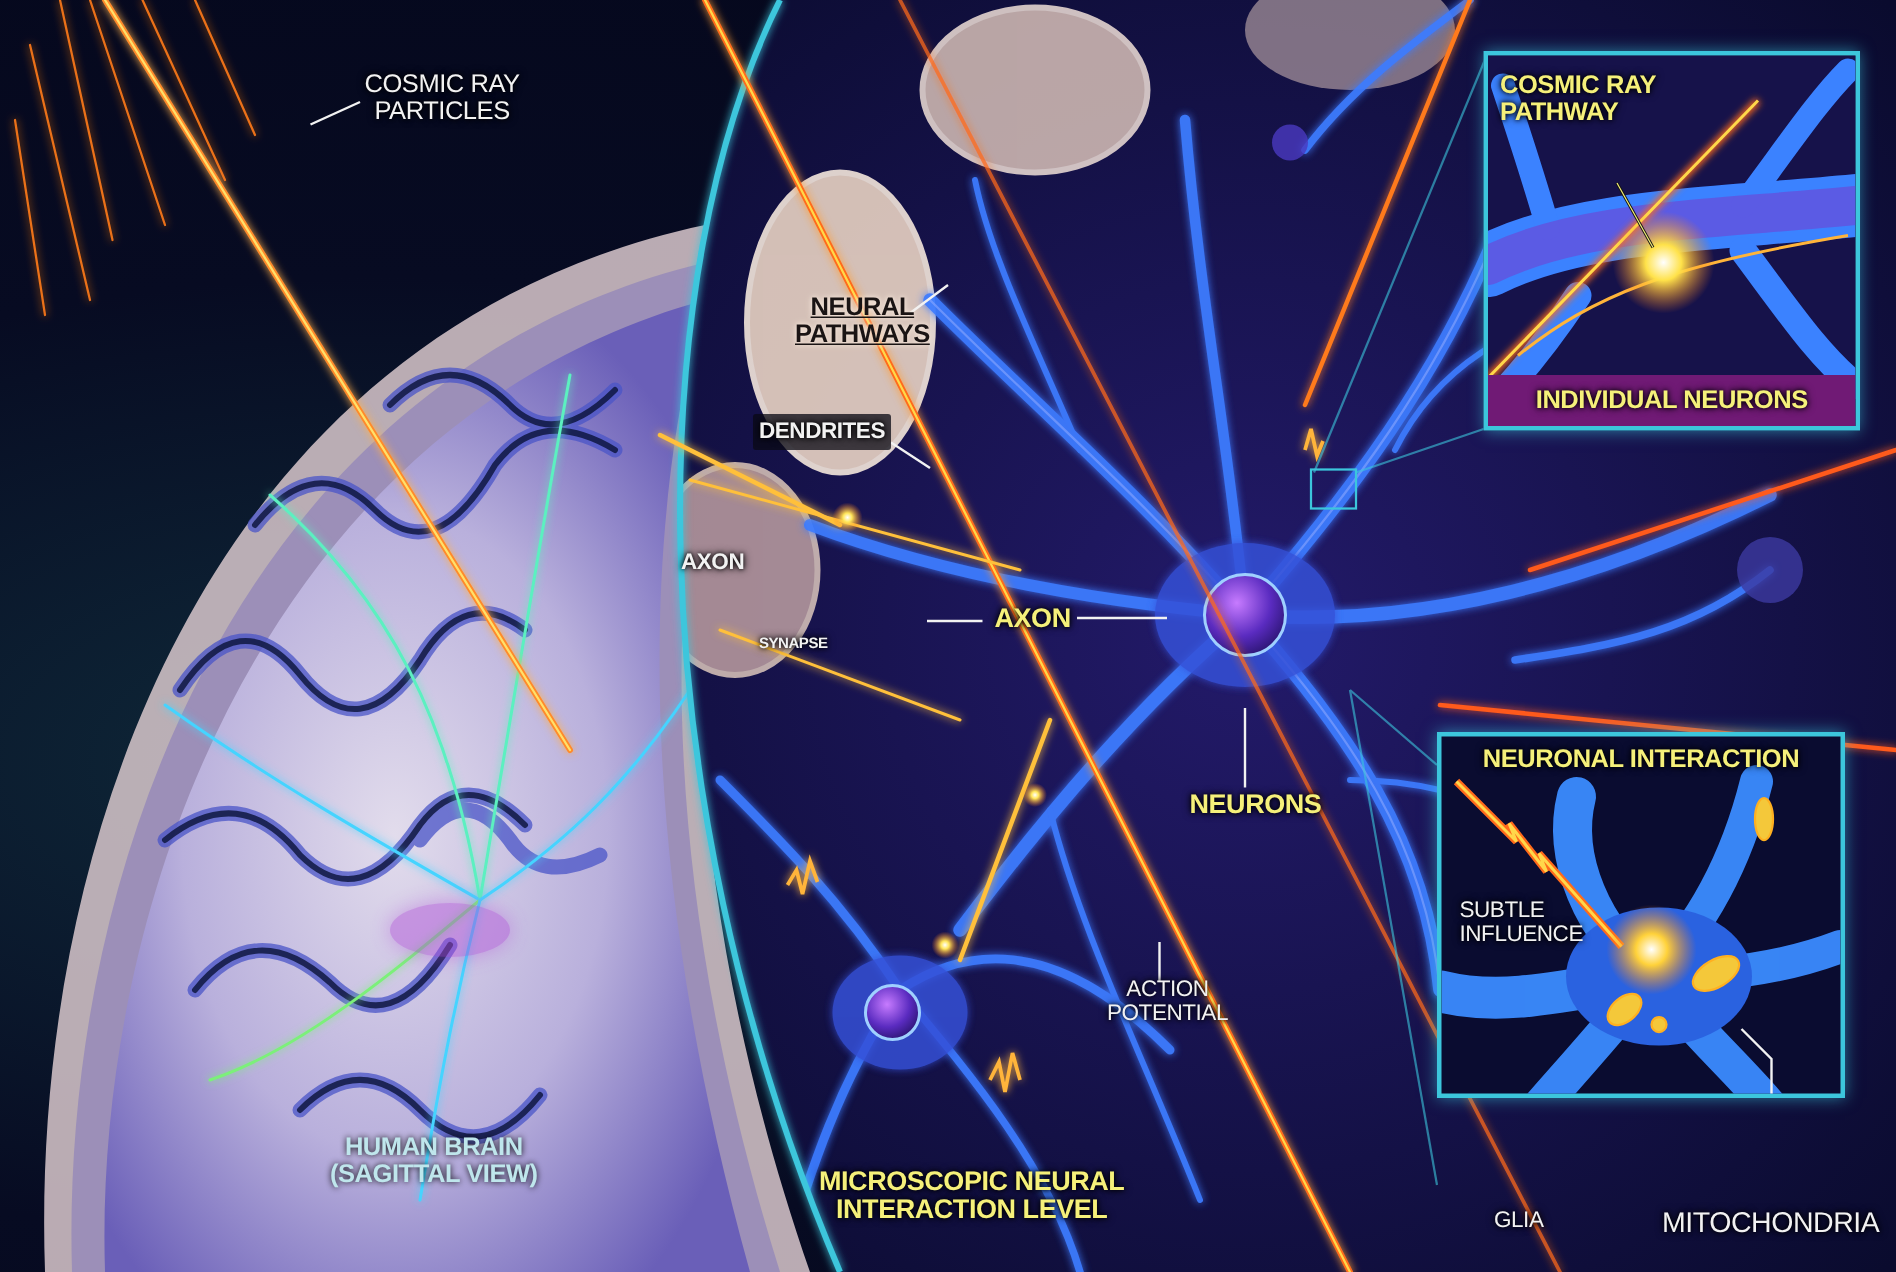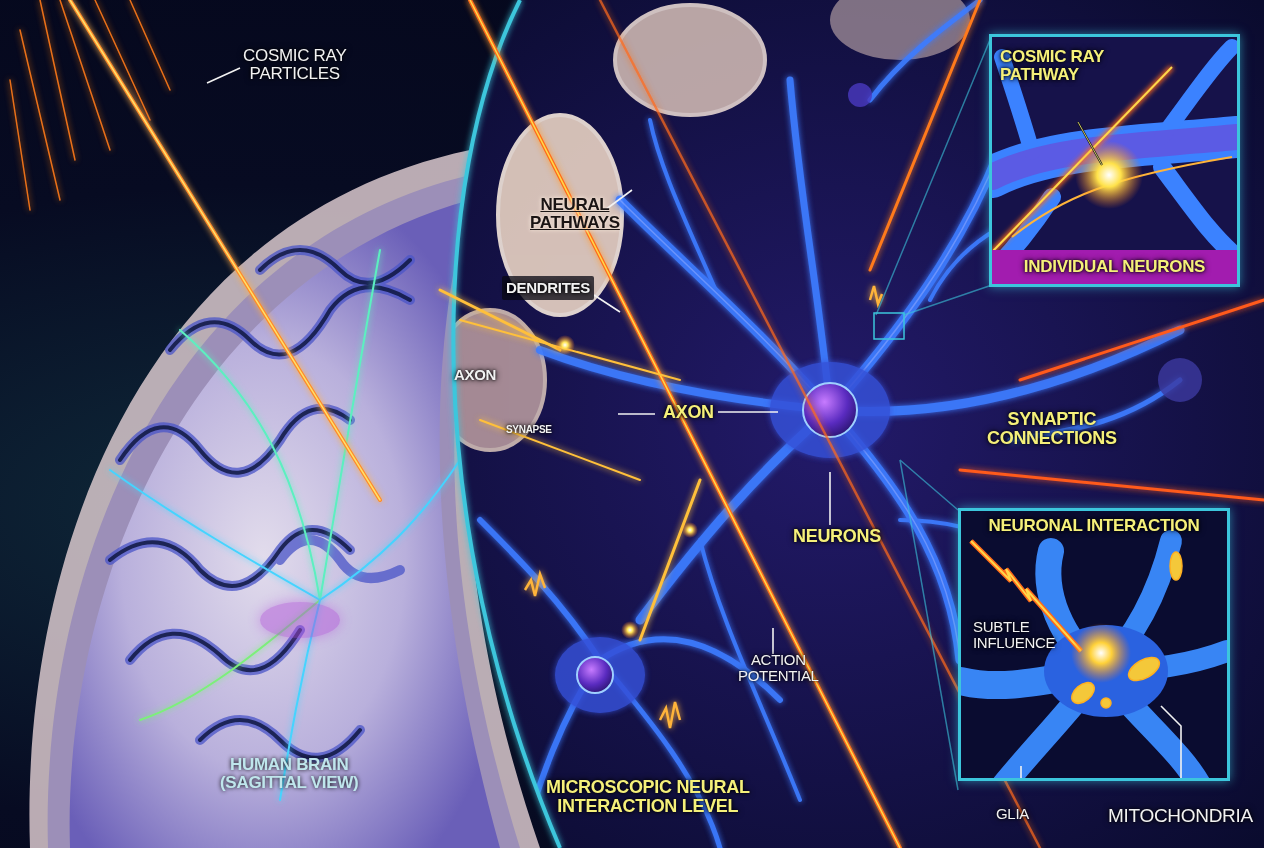--- a/index.html
+++ b/index.html
@@ -21,21 +21,21 @@
   .lbl.light { font-weight: normal; }
   .tag-dark {
     background: rgba(10,10,20,0.75); padding: 4px 4px; border-radius: 2px;
   }
   .inset {
     position: absolute; border: 3px solid #3cc6dc; box-sizing: border-box;
     box-shadow: 0 0 10px rgba(60,198,220,0.6);
   }
   .inset-footer {
     position: absolute; left: 0; right: 0; bottom: 0; height: 34px;
-    background: #a21caf; display: flex; align-items: center; justify-content: center;
+    background: #701a75; display: flex; align-items: center; justify-content: center;
   }
 </style>
 </head>
 <body>
 
 <div id="stage">
 
   <svg class="art" width="1264" height="848" viewBox="0 0 1264 848">
     <defs>
       <radialGradient id="brainFill" cx="45%" cy="55%" r="60%">
@@ -240,21 +240,21 @@
     </svg>
     <div class="lbl yellow" style="left:8px; top:11px; font-size:17px;">
       <div>COSMIC RAY</div>
       <div>PATHWAY</div>
     </div>
     <div class="inset-footer">
       <span class="lbl yellow" style="position:static; font-size:17px;">INDIVIDUAL NEURONS</span>
     </div>
   </div>
 
-  <div class="inset" style="left:958px; top:508px; width:272px; height:273px; background:#0a0c30; overflow:hidden;">
+  <div class="inset" style="left:958px; top:488px; width:272px; height:244px; background:#0a0c30; overflow:hidden;">
     <svg width="266" height="277" viewBox="0 0 266 277" style="position:absolute;left:0;top:0;">
       <defs>
         <radialGradient id="f3" cx="50%" cy="50%" r="50%">
           <stop offset="0%" stop-color="#fff"></stop>
           <stop offset="35%" stop-color="#ffd23a"></stop>
           <stop offset="100%" stop-color="rgba(255,120,20,0)"></stop>
         </radialGradient>
       </defs>
       <g fill="none" stroke="#3b8cff" stroke-linecap="round" opacity="0.95">
         <path d="M140 160 C 100 130, 80 80, 90 40" stroke-width="26"></path>
@@ -299,24 +299,20 @@
   <div class="lbl white tag-dark" style="left:502px; top:276px; font-size:15px;">DENDRITES</div>
 
   <div class="lbl white" style="left:454px; top:367px; font-size:15px;">AXON</div>
 
   <div class="lbl yellow" style="left:663px; top:403px; font-size:18px;">AXON</div>
 
   <div class="lbl white" style="left:506px; top:425px; font-size:10px;">SYNAPSE</div>
 
   <div class="lbl yellow" style="left:793px; top:527px; font-size:18px;">NEURONS</div>
 
-  <div class="lbl yellow" style="left:987px; top:410px; font-size:18px; text-align:center;">
-    <div>SYNAPTIC</div>
-    <div>CONNECTIONS</div>
-  </div>
 
   <div class="lbl white light" style="left:738px; top:652px; font-size:15px; text-align:center;">
     <div>ACTION</div>
     <div>POTENTIAL</div>
   </div>
 
   <div class="lbl pale" style="left:220px; top:756px; font-size:17px; text-align:center;">
     <div>HUMAN BRAIN</div>
     <div>(SAGITTAL VIEW)</div>
   </div>

